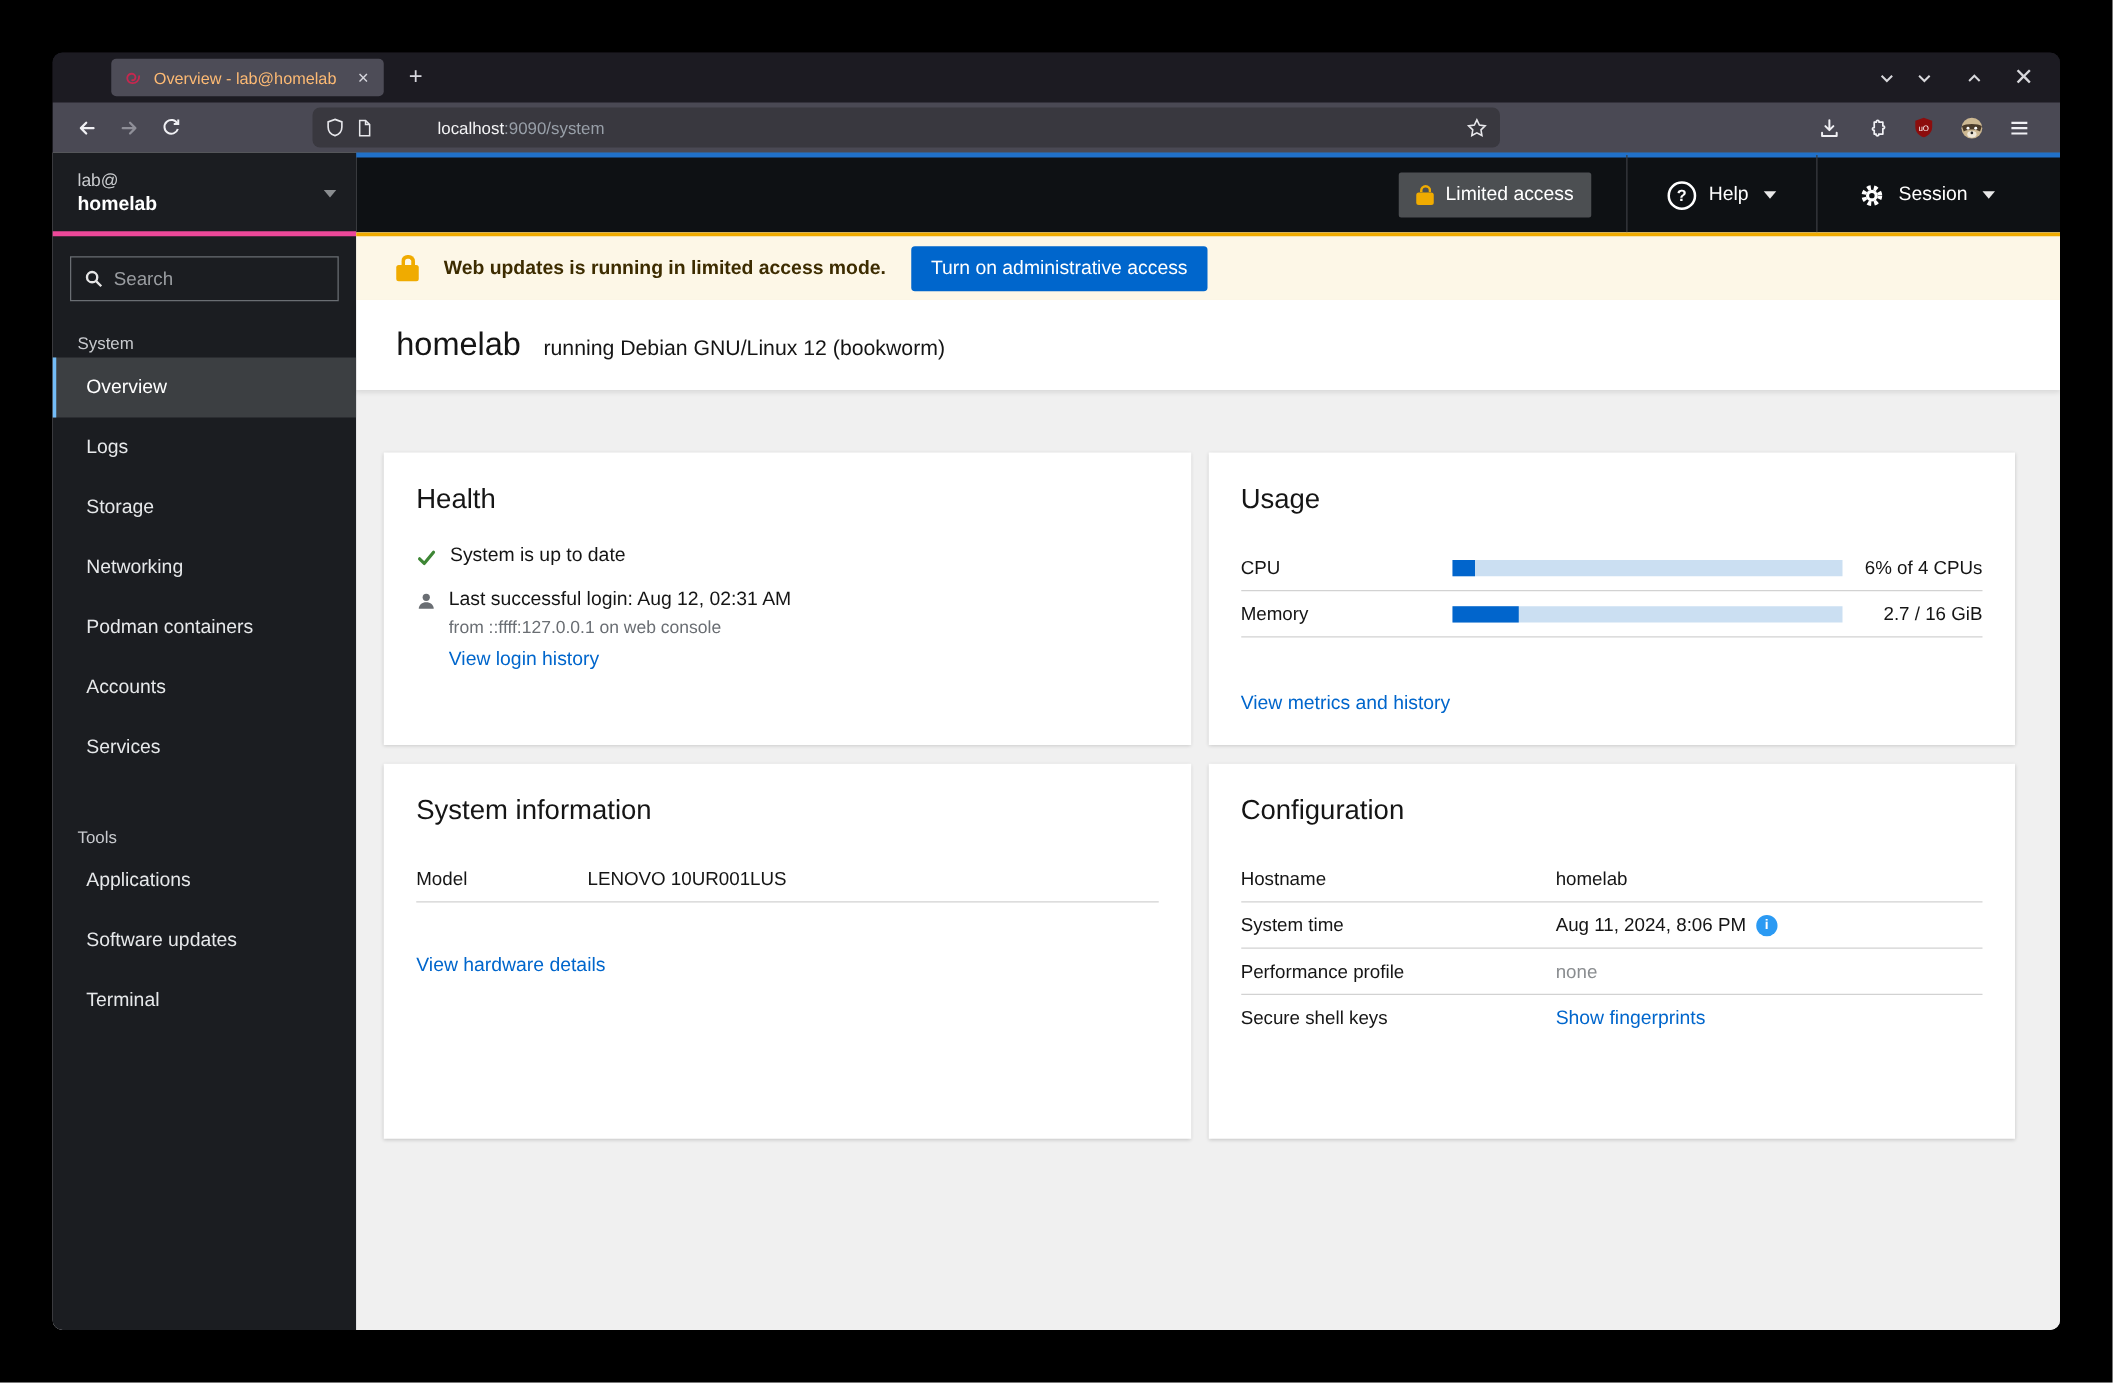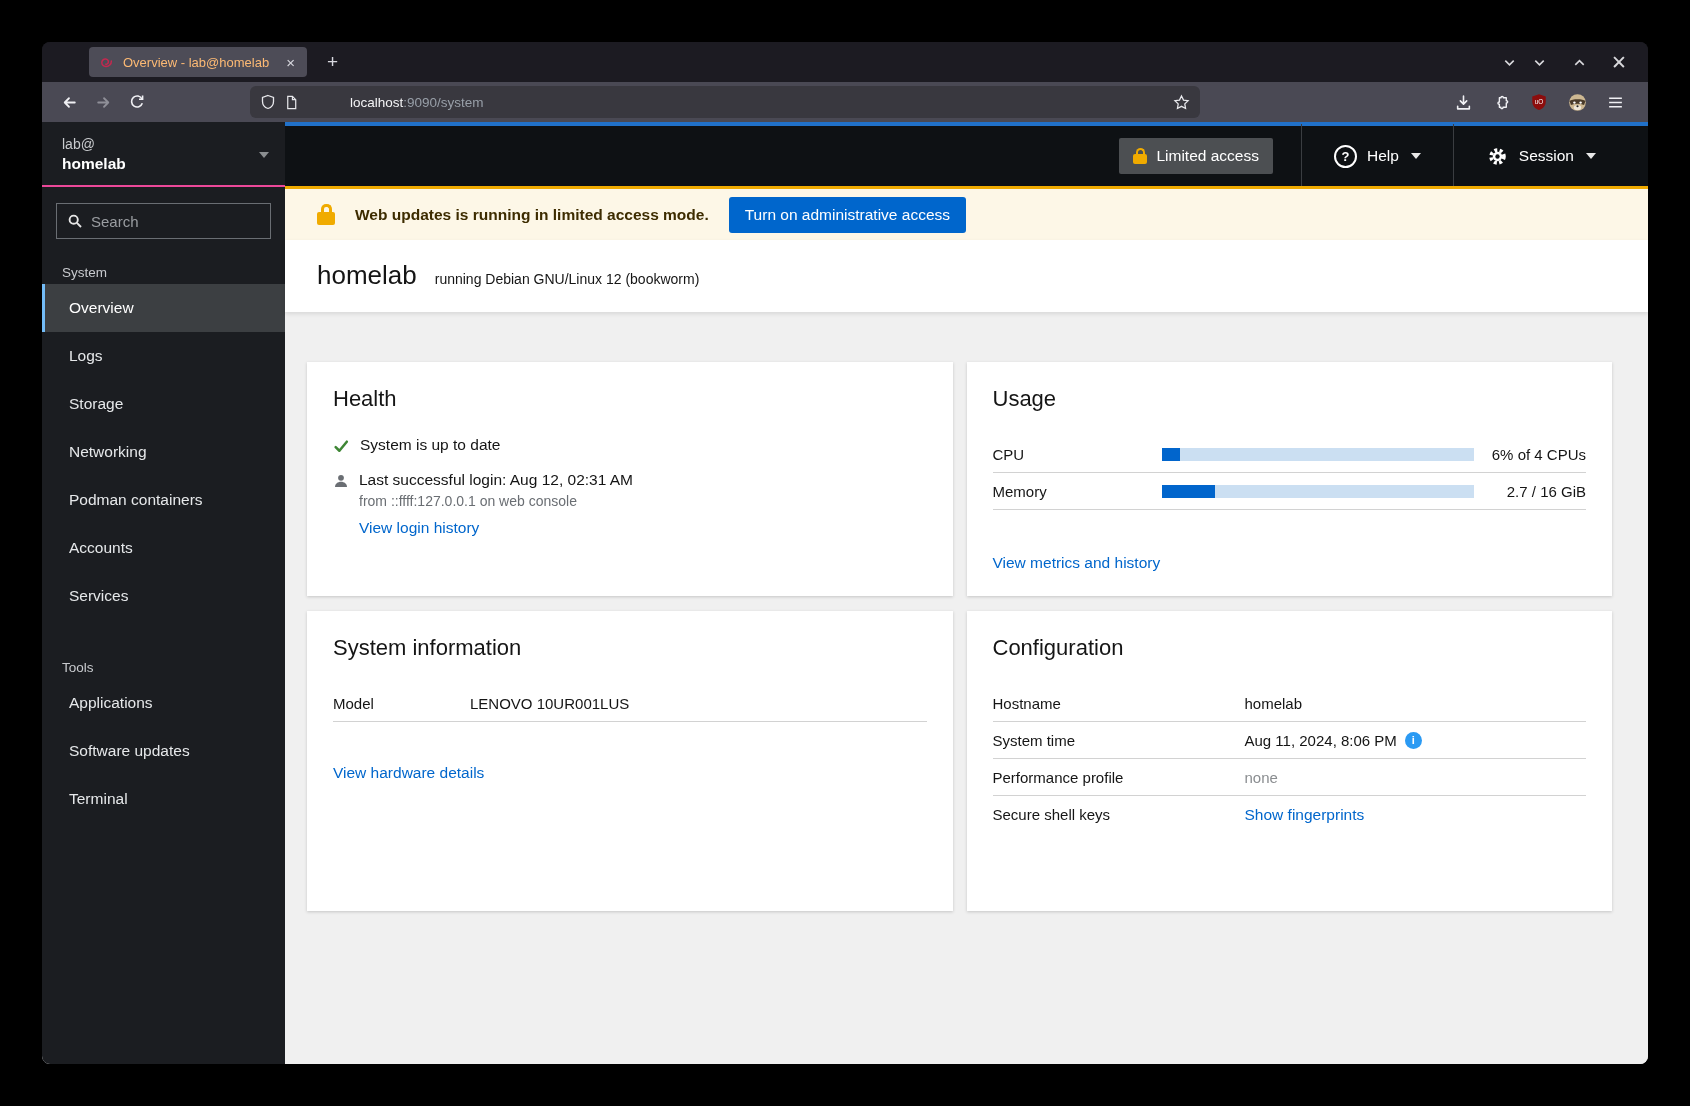--- a/index.html
+++ b/index.html
@@ -27,21 +27,21 @@
   .url-text { font-size:13.5px; flex:1; white-space:nowrap;padding-left:43px; }
   .url-host { color:#f4f4f6; }
   .url-path { color:#989fa8; }
   .nav-spacer { flex:1; }
   .nav-icons { display:flex; align-items:center; gap:8px; padding-right:6px; }
 
   
   .viewport { flex:1; display:flex; min-height:0; background:#f0f0f0; }
 
   .sidebar { width:243px; background:#1b1d21; display:flex; flex-direction:column; flex:0 0 auto; }
-  .hostline { padding:14px 16px 12px 20px; border-bottom:2px solid #ec4899; display:flex; align-items:center; }
+  .hostline { padding:14px 16px 12px 20px; border-bottom:4px solid #ec4899; display:flex; align-items:center; }
   .host-texts { flex:1; }
   .host-user { color:#c9cbce; font-size:14px; }
   .host-name { color:#fff; font-size:15.5px; font-weight:bold; margin-top:3px; }
   .caret { width:0; height:0; border-left:5px solid transparent; border-right:5px solid transparent; border-top:6px solid #8a8d90; }
   .search-wrap { margin:16px 14px 0 14px; height:36px; border:1px solid #6a6e73; display:flex; align-items:center; gap:8px; padding:0 10px; }
   .search-input { background:transparent; border:none; outline:none; color:#e0e0e0; font-size:15px; width:100%; font-family:"Liberation Sans",sans-serif; }
   .search-input::placeholder { color:#9a9da1; }
   .nav-section { margin-top:26px; }
   .nav-label { color:#c8cace; font-size:13.5px; padding:0 0 4px 20px; }
   .nav-item { height:48px; display:flex; align-items:center; padding-left:24px; color:#e6e8ea; font-size:15.5px; border-left:3px solid transparent; }
@@ -67,21 +67,21 @@
   .lock.big .shackle { width:11px; height:8px; border-width:3px; }
   .lock.big .body { width:18px; height:13px; }
 
   .alert { height:54px; background:#fdf7e7; border-top:3px solid #f0ab00; display:flex; align-items:center; gap:20px; padding-left:32px; flex:0 0 auto; }
   .alert-text { color:#3d2c00; font-size:15.5px; font-weight:bold; }
   .btn-primary { background:#0066cc; color:#fff; border:none; border-radius:3px; font-size:15.5px; padding:9px 16px; font-family:"Liberation Sans",sans-serif; }
 
   .page-header { background:#fff; padding:20px 0 21px 32px; display:flex; align-items:baseline; gap:18px;
                  box-shadow:0 2px 4px rgba(0,0,0,.10); position:relative; z-index:1; flex:0 0 auto; }
   .page-title { font-size:26px; font-weight:400; color:#151515; }
-  .page-sub { font-size:14px; color:#151515; }
+  .page-sub { font-size:17px; color:#151515; }
 
   .content { flex:1; background:#f0f0f0; padding:50px 36px 0 22px; overflow:hidden; }
   .grid { display:grid; grid-template-columns:1fr 1fr; gap:15px 14px; }
   .card { background:#fff; box-shadow:0 1px 3px rgba(3,3,3,.18); padding:24px 26px; }
   .card.r1 { min-height:232px; }
   .card.r2 { min-height:300px; }
   .card h2 { font-size:22px; font-weight:400; color:#151515; margin-bottom:24px; }
 
   .hrow { display:flex; align-items:flex-start; gap:10px; margin-bottom:16px; }
   .hrow .txt { font-size:15.5px; color:#151515; }

